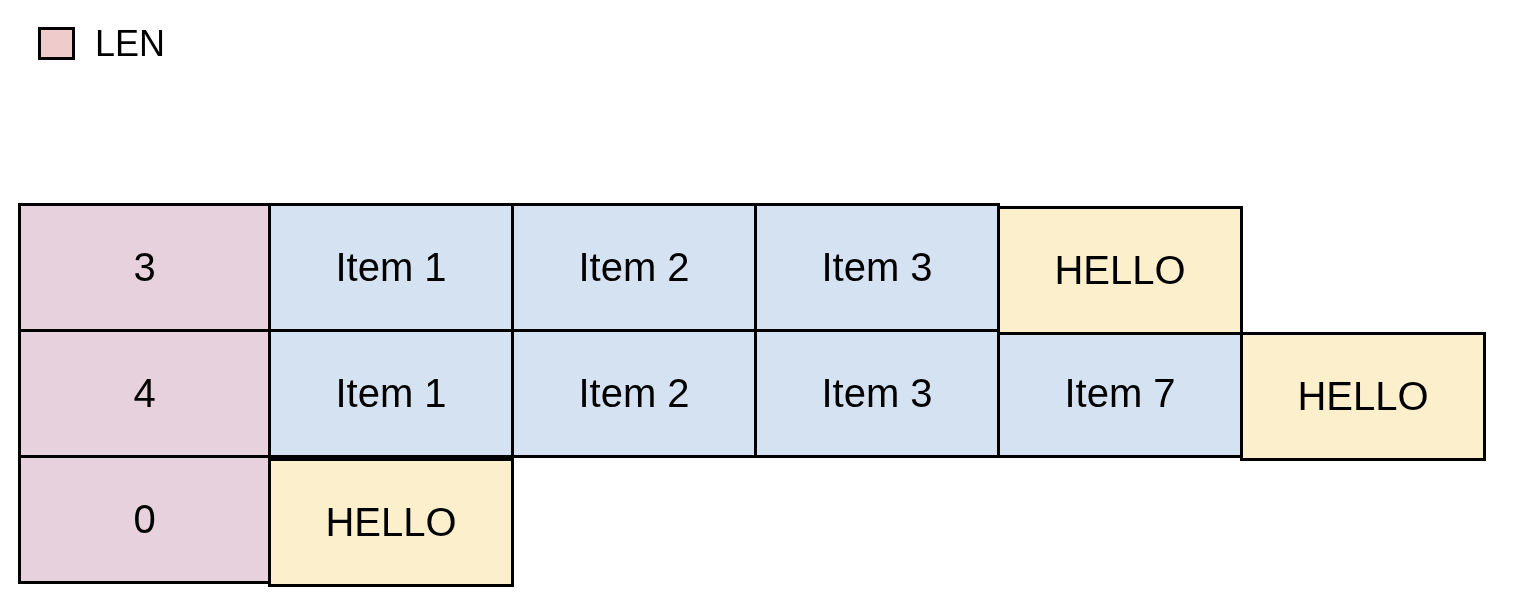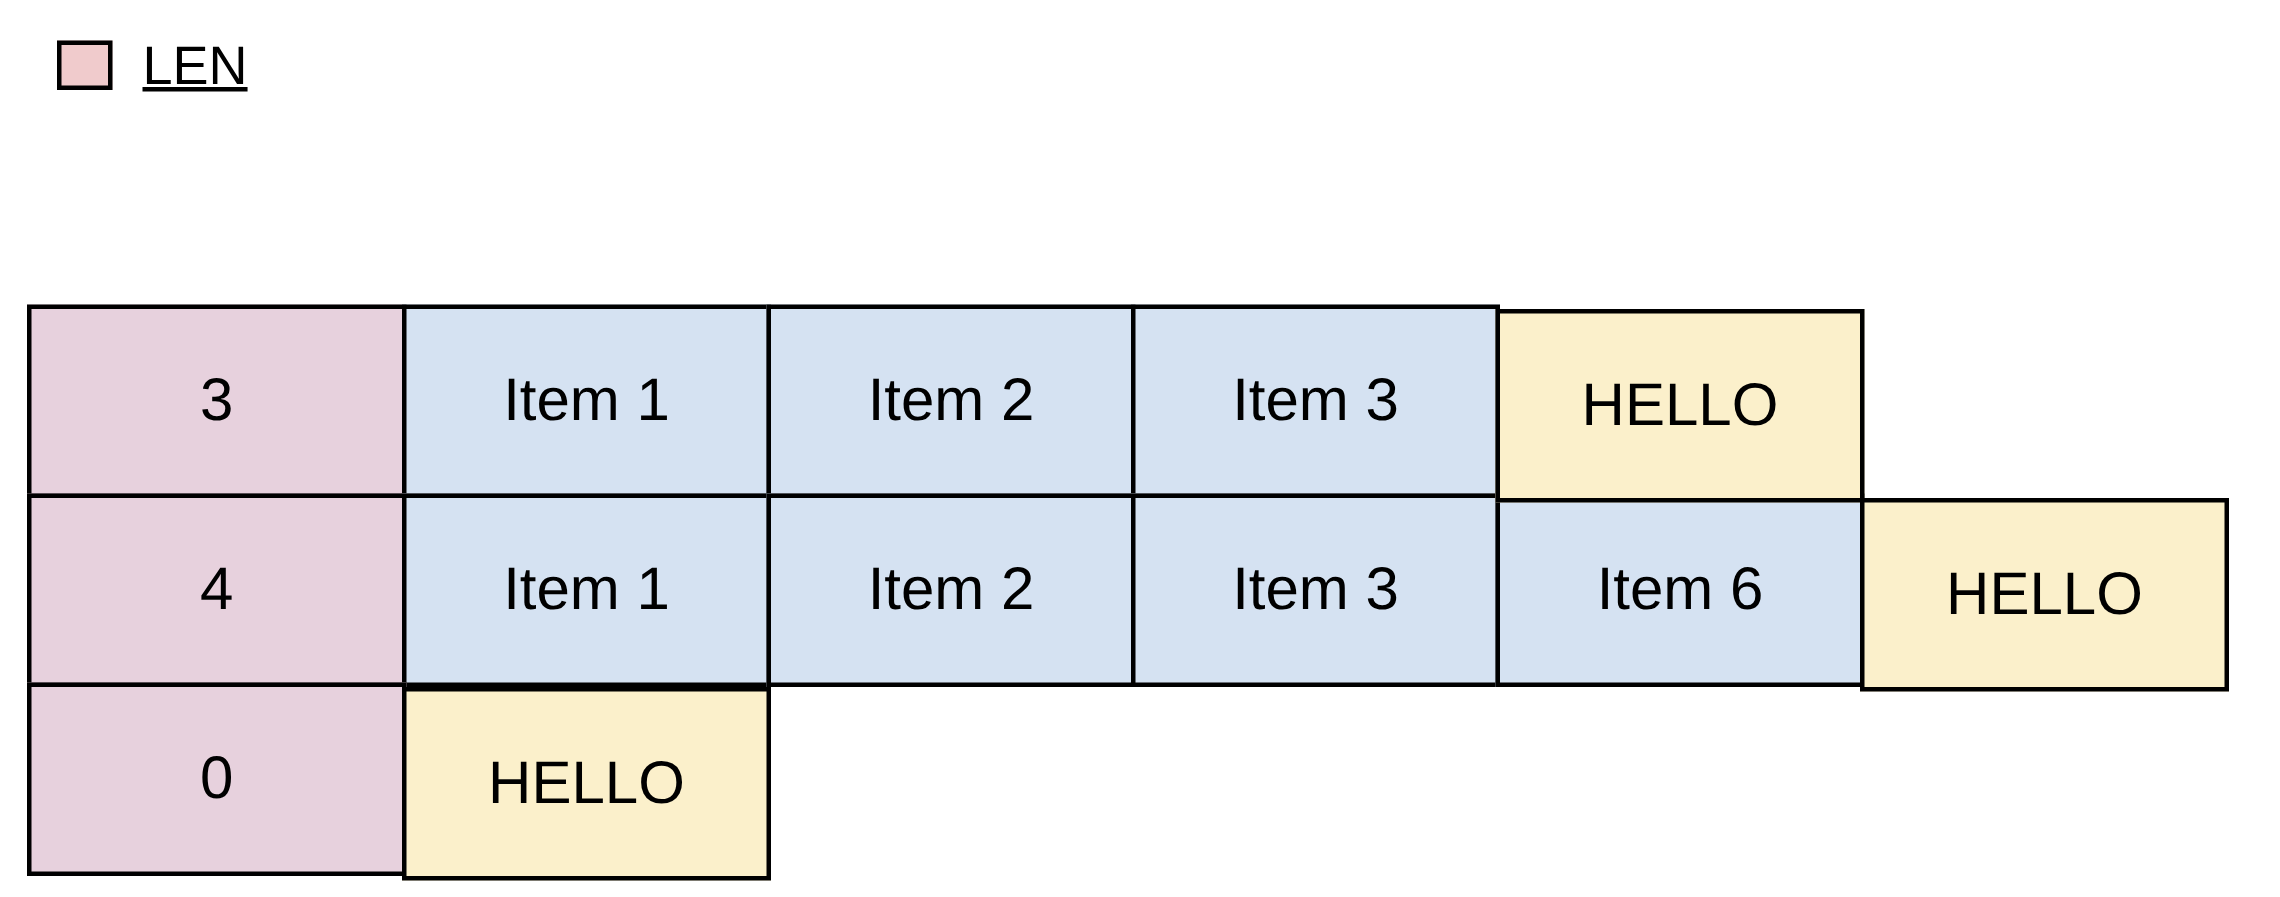--- a/index.html
+++ b/index.html
@@ -33,21 +33,20 @@
     height: 33px;
     box-sizing: border-box;
     border: 3px solid #000000;
     flex: 0 0 auto;
   }
   .legend-label {
     margin-left: 20px;
     font-size: 36px;
     line-height: 33px;
     white-space: nowrap;
-    text-decoration: underline;
   }
 
   
   .mtable {
     position: absolute;
     left: 18px;
     top: 203px;
   }
   .mrow {
     display: flex;
@@ -97,20 +96,20 @@
       <div class="cell lst">Item 1</div>
       <div class="cell lst">Item 2</div>
       <div class="cell lst">Item 3</div>
       <div class="cell fld">HELLO</div>
     </div>
     <div class="mrow">
       <div class="cell len first">4</div>
       <div class="cell lst">Item 1</div>
       <div class="cell lst">Item 2</div>
       <div class="cell lst">Item 3</div>
-      <div class="cell lst">Item 6</div>
+      <div class="cell lst">Item 7</div>
       <div class="cell fld">HELLO</div>
     </div>
     <div class="mrow">
       <div class="cell len first">0</div>
       <div class="cell fld">HELLO</div>
     </div>
   </div>
 
 </body></html>

